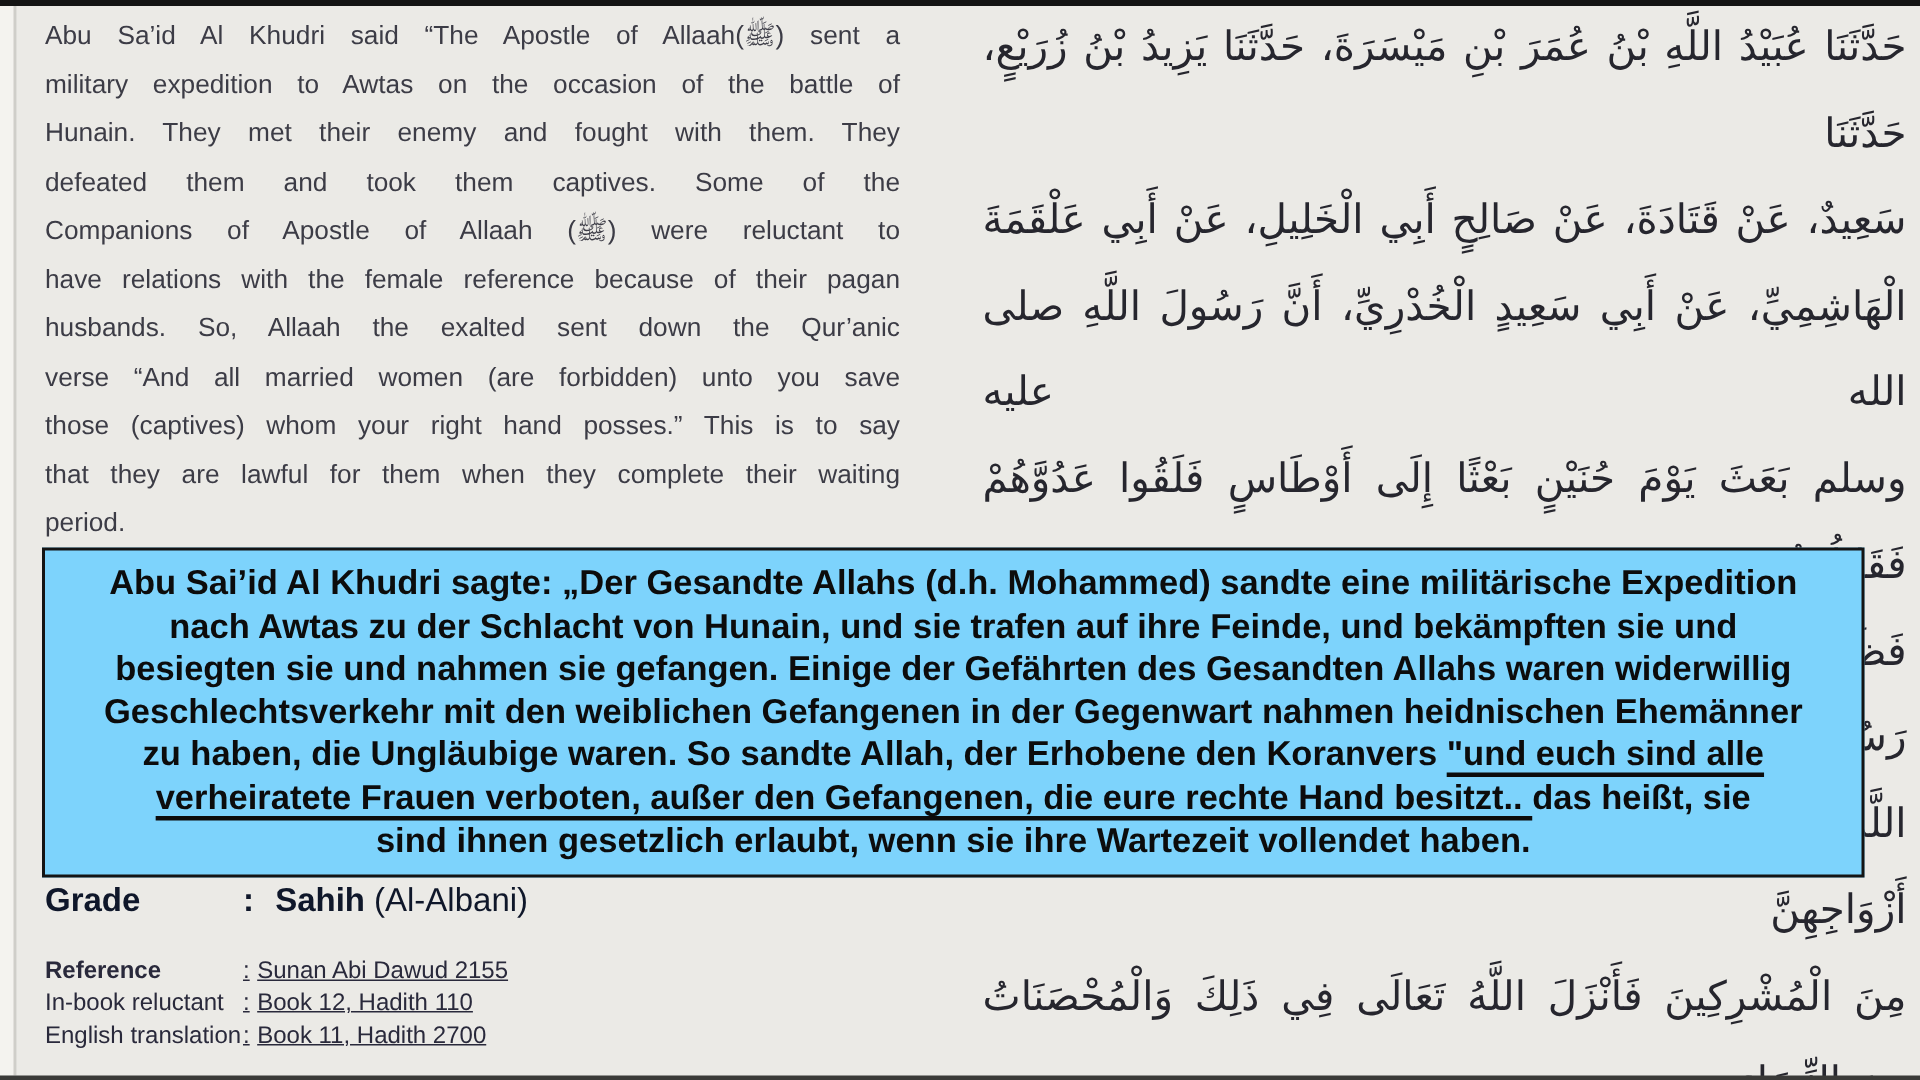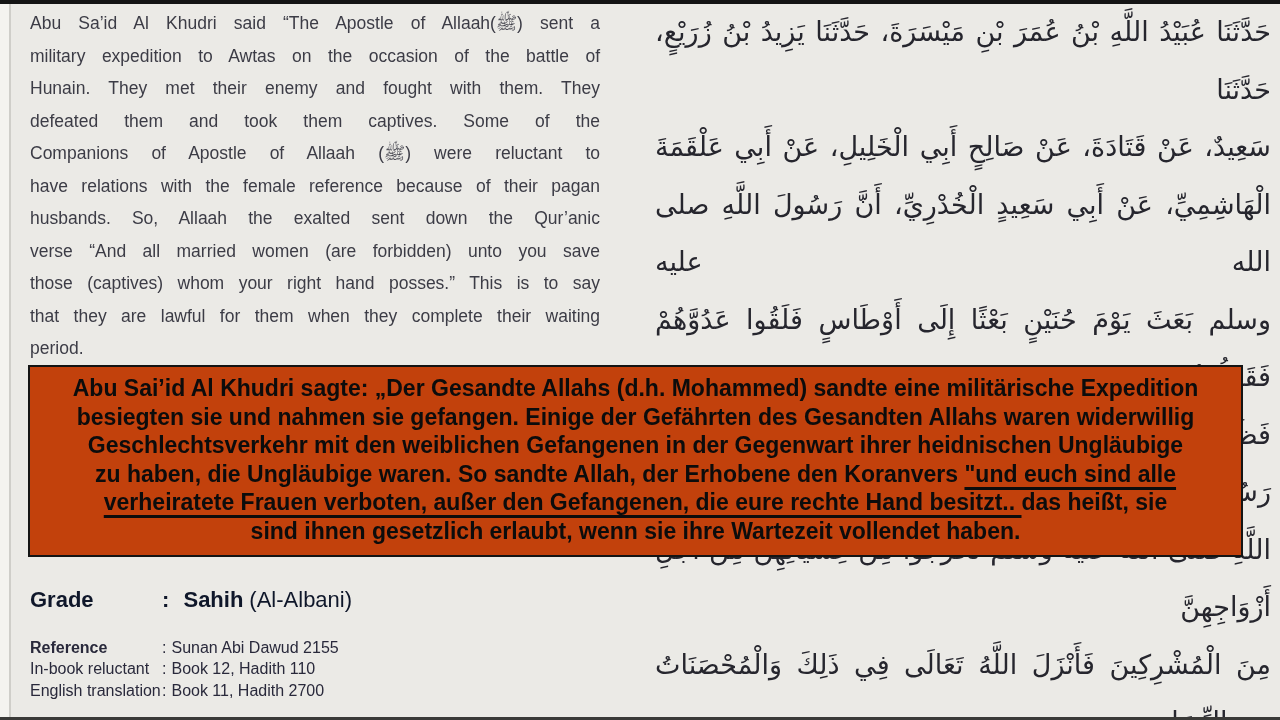--- a/index.html
+++ b/index.html
@@ -33,21 +33,21 @@
   .de-line{white-space:nowrap;}
   .de-line .u{text-decoration:underline;text-decoration-thickness:2.5px;text-underline-offset:5px;}
 
   
   .grade-row{position:absolute;left:30px;top:587px;font-size:22px;color:#0f172a;}
   .grade-row .label{display:inline-block;width:132px;}
   .b{font-weight:bold;}
   .grade-row .note{margin-left:6px;font-weight:normal;}
 
   
-  .refs{position:absolute;left:30px;top:637px;font-size:16px;line-height:21.3px;color:#29293b;}
+  .refs{position:absolute;left:30px;top:637px;font-size:16px;line-height:21.3px;color:#29293b;text-decoration:underline;}
   .ref-row .label{display:inline-block;width:132px;}
   .ref-row .val{margin-left:5px;}
 </style>
 </head>
 <body>
 
 <div class="stage">
 
   <div class="top-bar" style="background: rgb(20, 20, 20);"></div>
   <div class="left-edge"></div>
@@ -69,24 +69,25 @@
   <div class="arabic-col" id="arabic-col">
       <div class="ar-line">حَدَّثَنَا عُبَيْدُ اللَّهِ بْنُ عُمَرَ بْنِ مَيْسَرَةَ، حَدَّثَنَا يَزِيدُ بْنُ زُرَيْعٍ، حَدَّثَنَا</div>
       <div class="ar-line">سَعِيدٌ، عَنْ قَتَادَةَ، عَنْ صَالِحٍ أَبِي الْخَلِيلِ، عَنْ أَبِي عَلْقَمَةَ</div>
       <div class="ar-line">الْهَاشِمِيِّ، عَنْ أَبِي سَعِيدٍ الْخُدْرِيِّ، أَنَّ رَسُولَ اللَّهِ صلى الله عليه</div>
       <div class="ar-line">وسلم بَعَثَ يَوْمَ حُنَيْنٍ بَعْثًا إِلَى أَوْطَاسٍ فَلَقُوا عَدُوَّهُمْ فَقَاتَلُوهُمْ</div>
       <div class="ar-line">فَظَهَرُوا عَلَيْهِمْ وَأَصَابُوا لَهُمْ سَبَايَا فَكَأَنَّ أُنَاسًا مِنْ أَصْحَابِ رَسُولِ</div>
       <div class="ar-line">اللَّهِ صلى الله عليه وسلم تَحَرَّجُوا مِنْ غِشْيَانِهِنَّ مِنْ أَجْلِ أَزْوَاجِهِنَّ</div>
       <div class="ar-line last">مِنَ الْمُشْرِكِينَ فَأَنْزَلَ اللَّهُ تَعَالَى فِي ذَلِكَ وَالْمُحْصَنَاتُ مِنَ النِّسَاءِ</div>
     </div>
 
-  <div class="german-box" id="german-box" style="background: #c2410c; border-color: rgb(20, 20, 20);">
+  <div class="german-box" id="german-box" style="background: #7dd3fc; border-color: rgb(20, 20, 20);">
       <div class="de-line"><span>Abu Sai’id Al Khudri sagte: „Der Gesandte Allahs (d.h. Mohammed) sandte eine militärische Expedition</span></div>
+      <div class="de-line"><span>nach Awtas zu der Schlacht von Hunain, und sie trafen auf ihre Feinde, und bekämpften sie und</span></div>
       <div class="de-line"><span>besiegten sie und nahmen sie gefangen. Einige der Gefährten des Gesandten Allahs waren widerwillig</span></div>
-      <div class="de-line"><span>Geschlechtsverkehr mit den weiblichen Gefangenen in der Gegenwart ihrer heidnischen Ungläubige</span></div>
+      <div class="de-line"><span>Geschlechtsverkehr mit den weiblichen Gefangenen in der Gegenwart nahmen heidnischen Ehemänner</span></div>
       <div class="de-line"><span>zu haben, die Ungläubige waren. So sandte Allah, der Erhobene den Koranvers </span><span class="u">"und euch sind alle</span></div>
       <div class="de-line"><span class="u">verheiratete Frauen verboten, außer den Gefangenen, die eure rechte Hand besitzt.. </span><span>das heißt, sie</span></div>
       <div class="de-line"><span>sind ihnen gesetzlich erlaubt, wenn sie ihre Wartezeit vollendet haben.</span></div>
     </div>
 
   <div class="grade-row">
     <span class="label b">Grade</span><span class="b">:</span>
     <span class="b" style="margin-left:8px">Sahih</span><span class="note">(Al-Albani)</span>
   </div>
 

